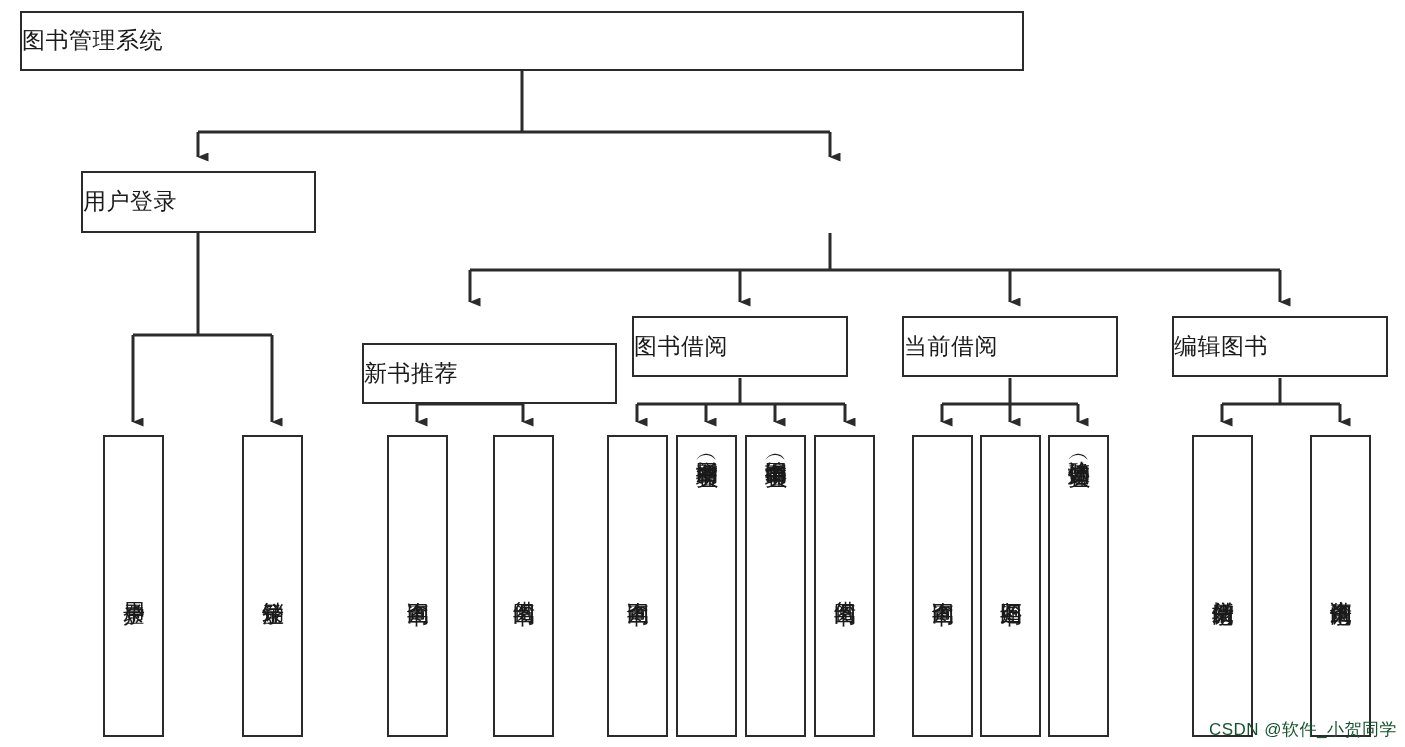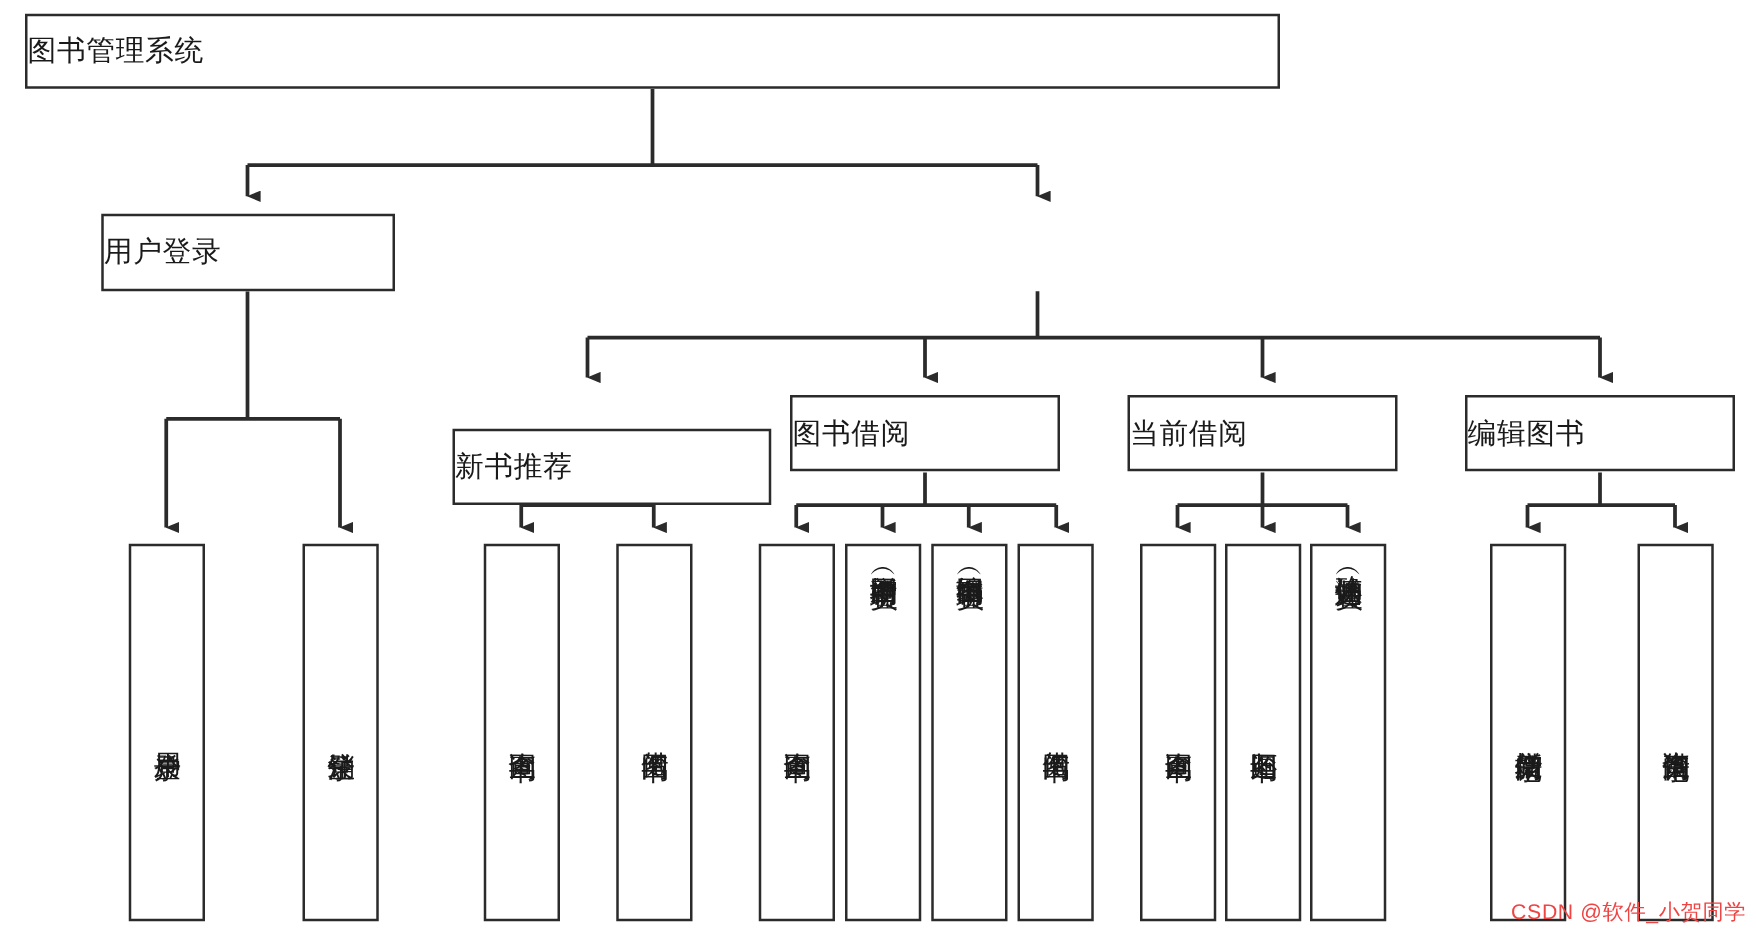--- a/index.html
+++ b/index.html
@@ -56,21 +56,21 @@
   }
   .leaf-box.centered {
     align-items: center;
     padding-top: 0;
   }
   .watermark {
     position: absolute;
     right: 8px;
     bottom: 6px;
     font-size: 17px;
-    color: #ef4444;
+    color: #14532d;
     white-space: nowrap;
     pointer-events: none;
     letter-spacing: 0.5px;
   }
 </style>
 </head>
 <body>
 
 <div id="canvas">
 

